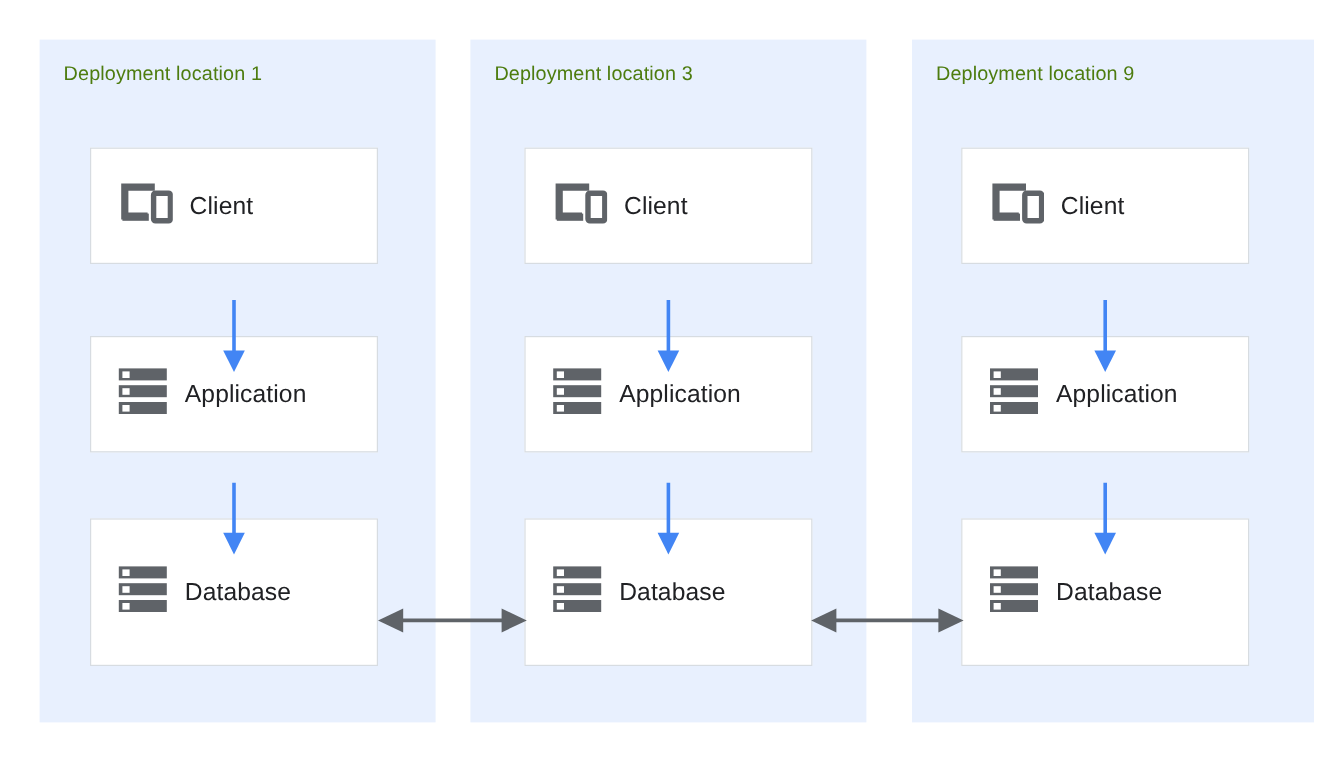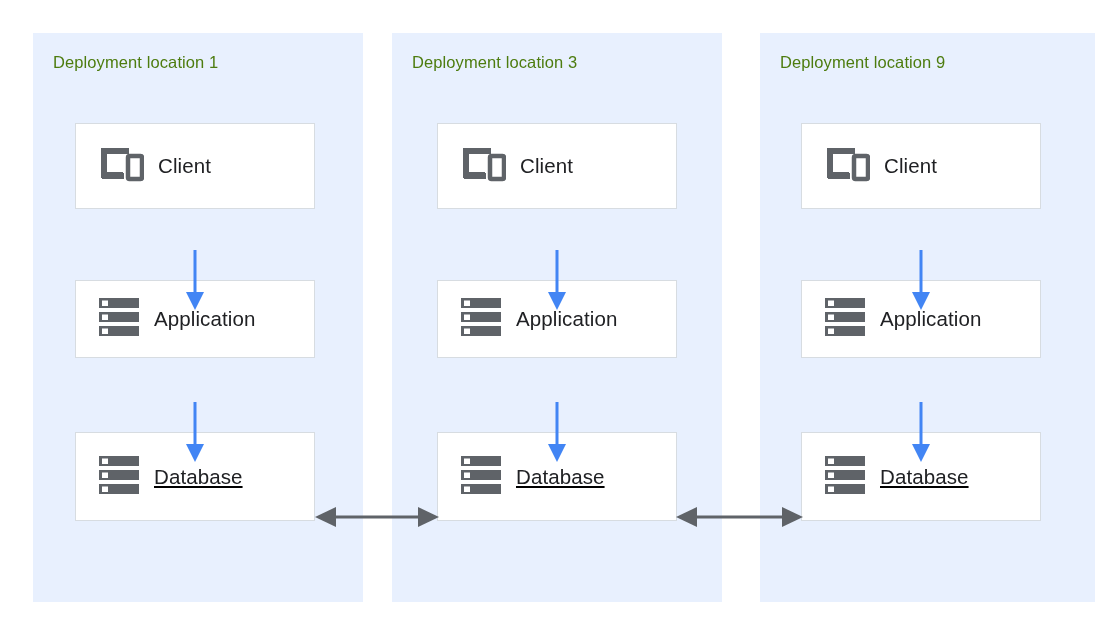--- a/index.html
+++ b/index.html
@@ -45,23 +45,23 @@
   
   .node {
     position: absolute;
     background: #ffffff;
     border: 1px solid #d7dce1;
     box-sizing: border-box;
     display: flex;
     align-items: center;
     padding-left: 22px;
   }
-  .node-client      { top: 123px; height: 86px; }
-  .node-application { top: 280px; height: 78px; }
-  .node-database    { top: 432px; height: 89px; text-decoration: underline; }
+  .node-client      { top: 123px; height: 97px; }
+  .node-application { top: 280px; height: 97px; }
+  .node-database    { top: 432px; height: 123px; }
 
   .node-inner {
     display: flex;
     align-items: center;
     gap: 14px;
   }
 
   .node-label {
     font-size: 20.5px;
     color: #202124;

